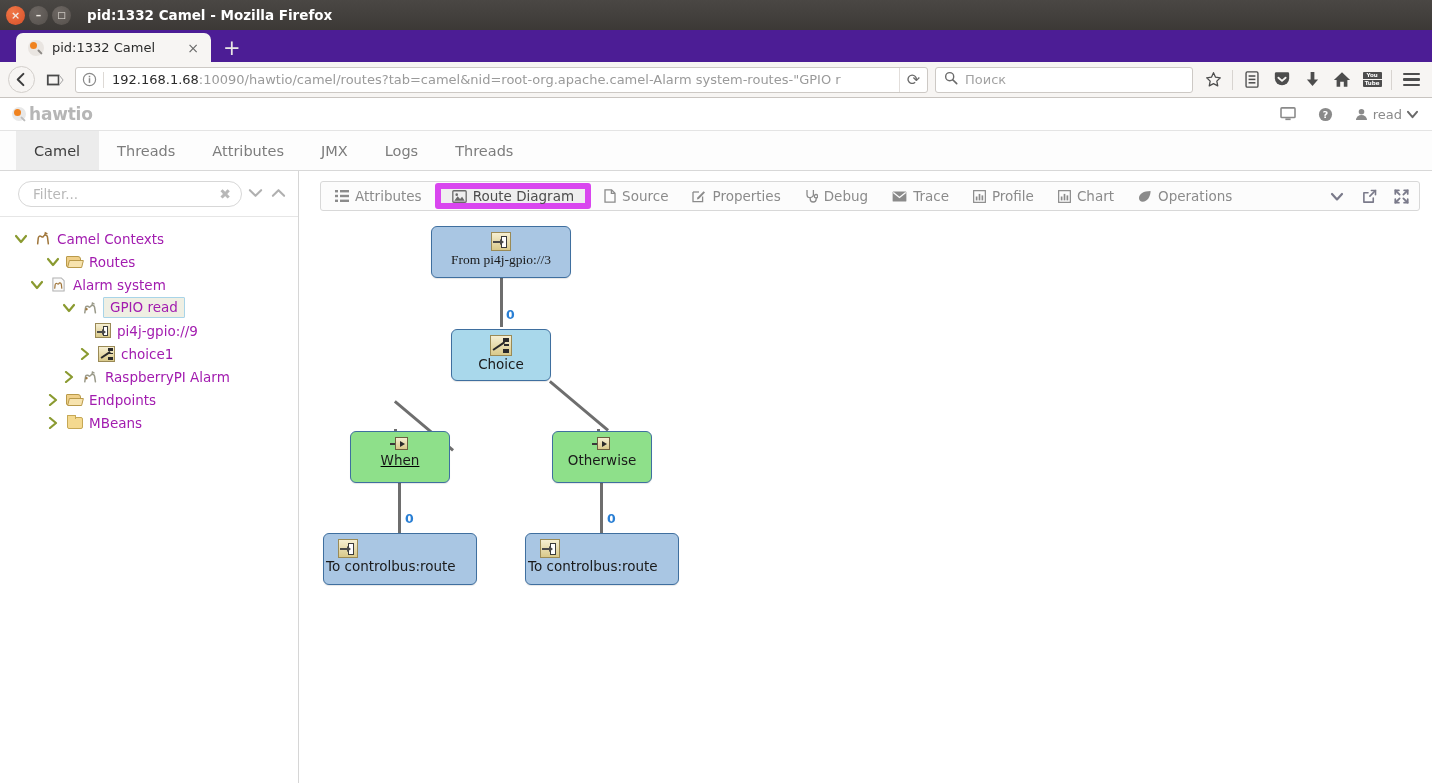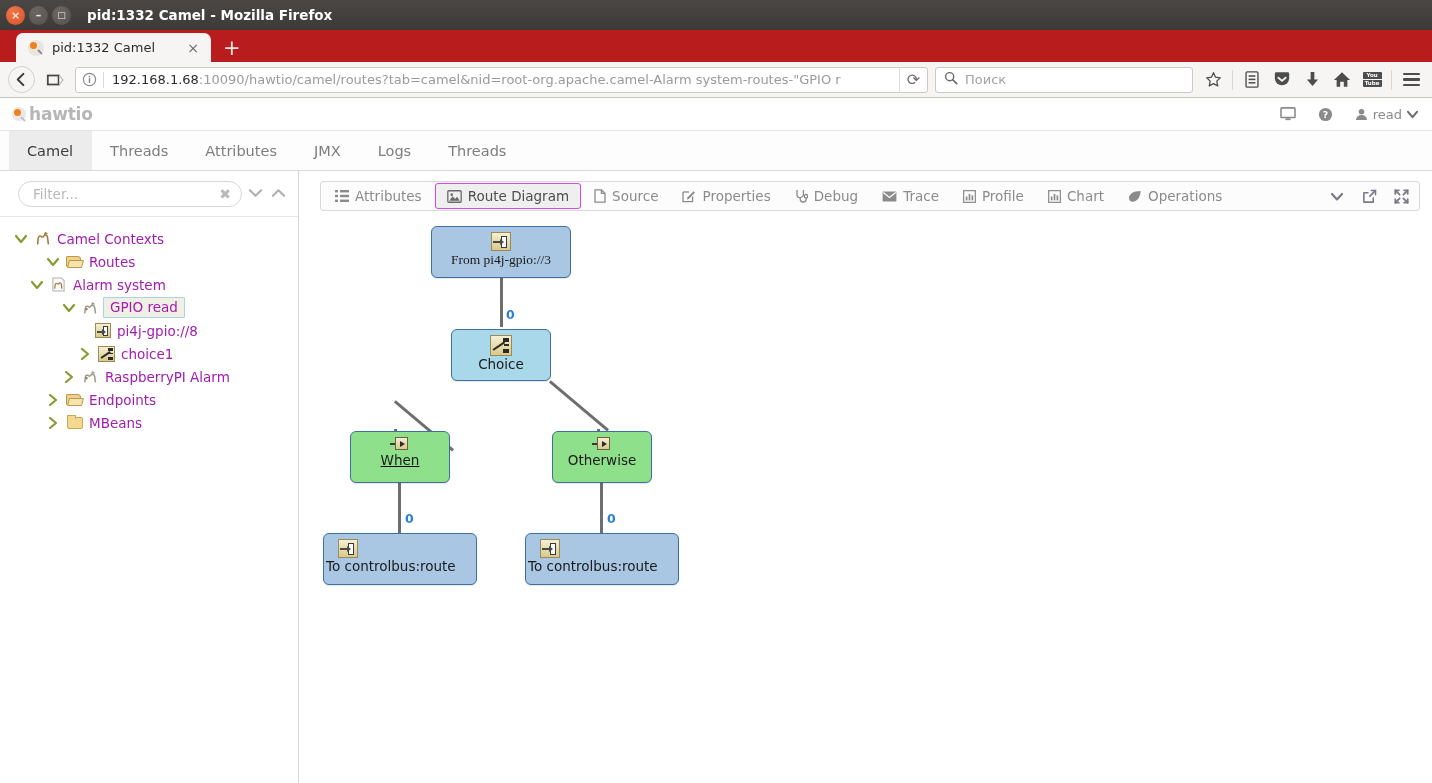--- a/index.html
+++ b/index.html
@@ -33,21 +33,21 @@
   .wtitle {
     color: #ffffff;
     font-size: 13.5px;
     font-weight: bold;
     margin-left: 16px;
   }
 
   
   .tabstrip {
     height: 32px;
-    background: #b91c1c;
+    background: #4c1d95;
     display: flex;
     align-items: flex-end;
     padding-left: 16px;
     position: relative;
   }
   .ff-tab {
     height: 29px;
     background: #f7f5f3;
     border-radius: 7px 7px 0 0;
     display: flex;
@@ -237,21 +237,21 @@
   }
   .hr-item { display:flex; align-items:center; gap:5px; cursor:pointer; color:#8a8a8a;}
 
   
   .mainnav {
     height: 40px;
     background: #fdfdfd;
     border-bottom: 1px solid #d8d8d8;
     display: flex;
     align-items: stretch;
-    padding-left: 9px;
+    padding-left: 16px;
   }
   .mn-item {
     display: flex;
     align-items: center;
     padding: 0 18px;
     font-size: 14.5px;
     color: #7d7d7d;
     cursor: pointer;
     border-right: 1px solid transparent;
   }
@@ -361,21 +361,21 @@
     padding: 0 11px;
     font-size: 13.5px;
     color: #8b8b8b;
     cursor: pointer;
     margin: 2px 1px;
     border-radius: 3px;
     white-space: nowrap;
   }
   .st.active {
     background: #efefef;
-    border: 1px solid #d946ef;
+    border: 6px solid #d946ef;
     color: #4d4d4d;
     margin: 1px 1px;
   }
   .st-right { margin-left: auto; display:flex; align-items:stretch; }
   .st-ic {
     display:flex; align-items:center; justify-content:center;
     width: 32px; color:#8b8b8b; cursor:pointer;
   }
 
   .diagram-wrap { position: relative; height: 520px; margin-top: 6px; }
@@ -706,21 +706,21 @@
       </div>
 
       <div class="trow" style="padding-left:94px">
         <span class="ticon">
           <span class="ep-icon" style="width:16px;height:15px">
             <span class="doc" style="right:2px;top:2px;width:5px;height:10px"></span>
             <span class="arr" style="left:1px;top:6.5px;width:6px"></span>
             <span class="arrh" style="left:6px;top:4.5px"></span>
           </span>
         </span>
-        <span class="tlabel">pi4j-gpio://8</span>
+        <span class="tlabel">pi4j-gpio://9</span>
       </div>
 
       <div class="trow" style="padding-left:78px">
         <span class="tw right">
           <svg width="10" height="12" viewBox="0 0 10 12">
               <path d="M2 1 L8 6 L2 11" fill="none" stroke="#8a9a30" stroke-width="2.2" stroke-linecap="round" stroke-linejoin="round"></path>
             </svg>
         </span>
         <span class="ticon">
           <span class="ch-icon" style="width:17px;height:16px">

